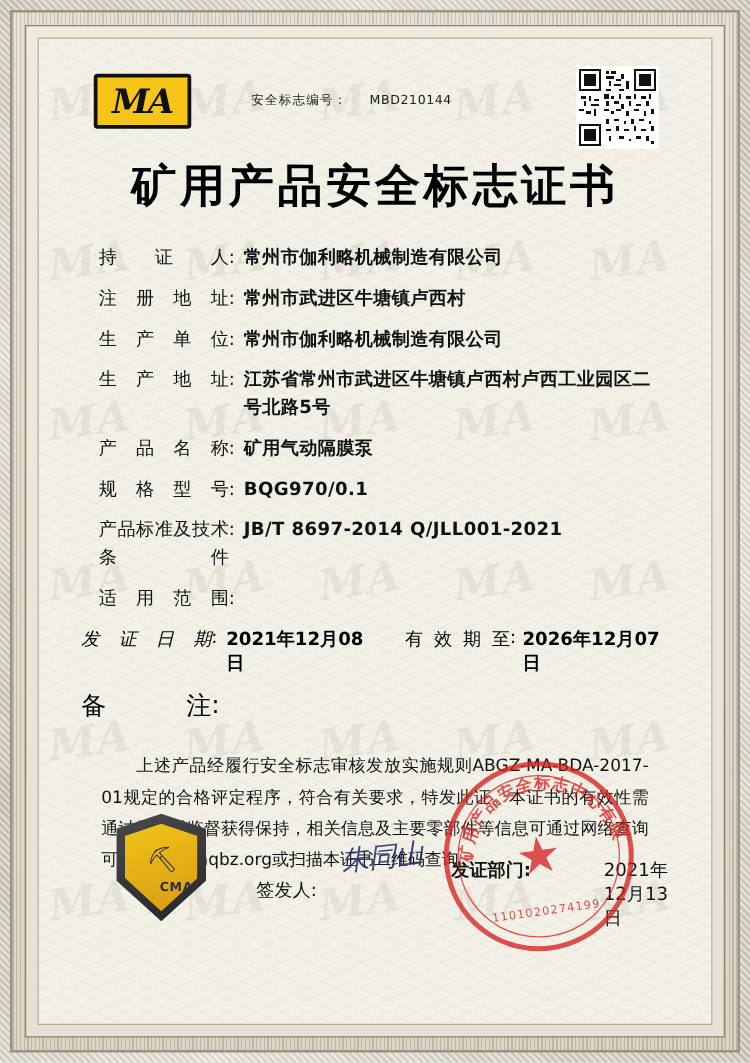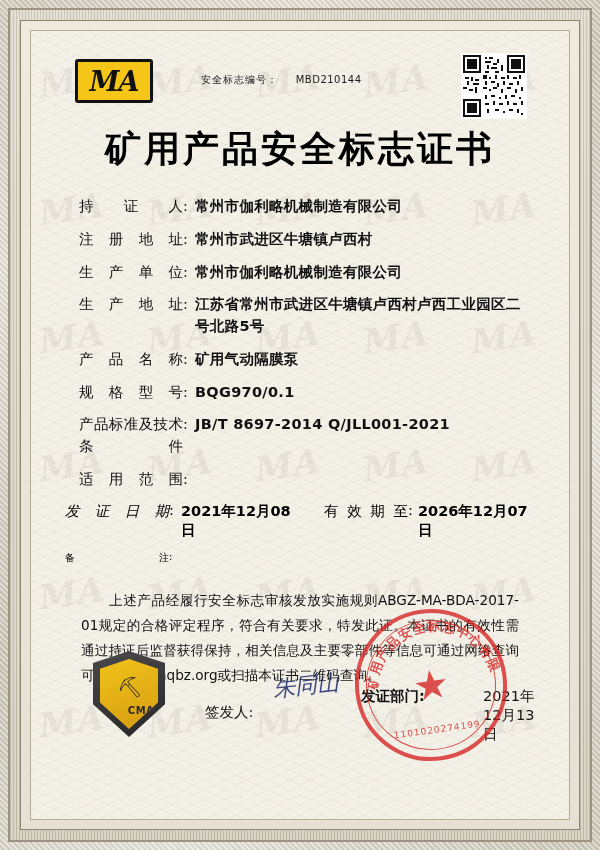--- a/index.html
+++ b/index.html
@@ -123,21 +123,21 @@
     font-weight: bold;
     letter-spacing: .3px;
   }
   .dates { display:flex; align-items:flex-start; font-size:14.5px; margin-bottom: 11px; }
   .dates .k { width:104px; flex:0 0 104px; text-align: justify; text-align-last: justify; font-style: italic; }
   .dates .colon { width:12px; flex:0 0 12px; }
   .dates .v { font-weight:bold; }
   .dates .k2 { margin-left: 26px; width: 84px; flex:0 0 84px; text-align: justify; text-align-last: justify;}
   .dates .colon2 { width: 10px; flex:0 0 10px; }
 
-  .remark { display:flex; font-size:10px; margin-bottom: 23px;}
+  .remark { display:flex; font-size:20px; margin-bottom: 23px;}
   .remark .k { width:104px; flex:0 0 104px; text-align: justify; text-align-last: justify; }
   .remark .colon { width:12px; flex:0 0 12px; }
 
   
   .para {
     margin: 12px 16px 0 16px;
     font-size: 13.6px;
     line-height: 1.85;
     color:#111;
     text-align: justify;

